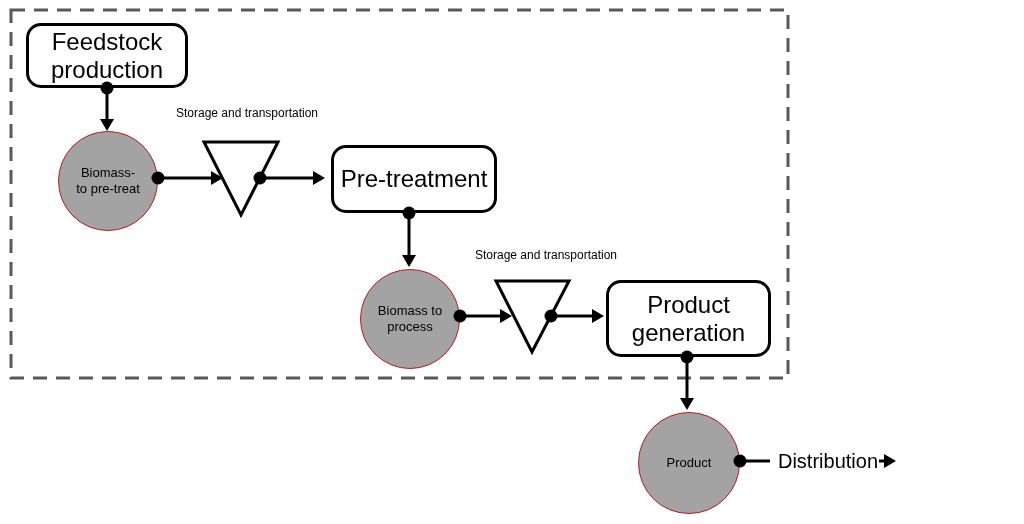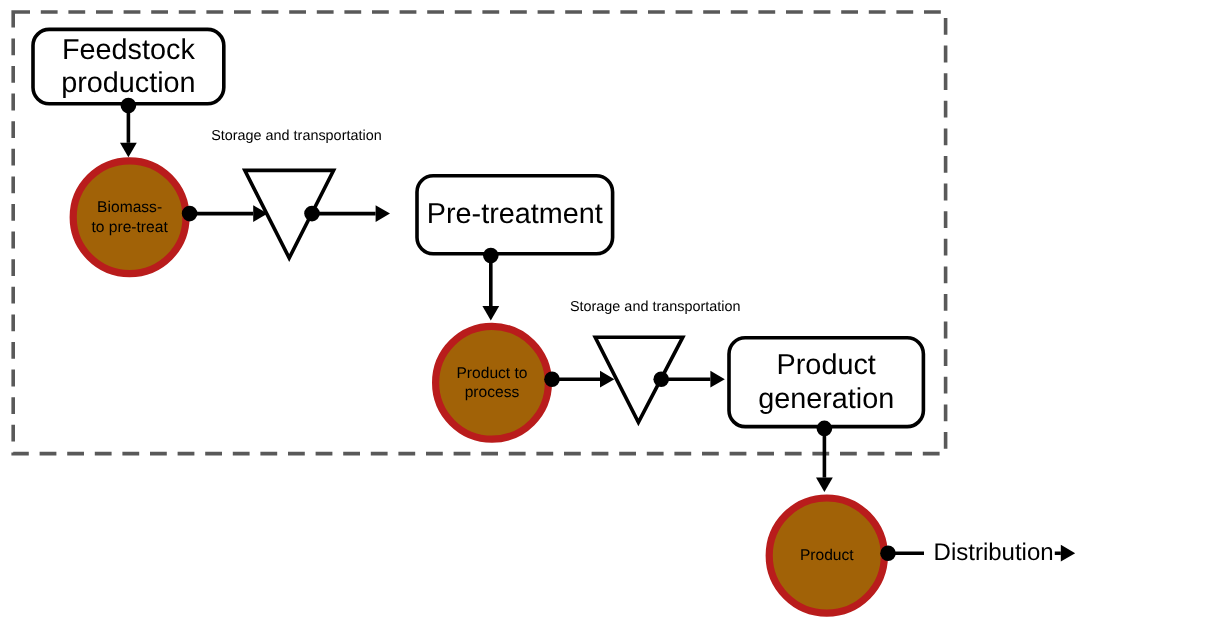--- a/index.html
+++ b/index.html
@@ -23,23 +23,23 @@
     justify-content: center;
     text-align: center;
     font-size: 24px;
     line-height: 1.15;
     white-space: pre-line;
     z-index: 1;
   }
   .node-circle {
     position: absolute;
     box-sizing: border-box;
-    border: 6px solid #b91c1c;
+    border: 1px solid #b91c1c;
     border-radius: 50%;
-    background: #a16207;
+    background: #a3a3a3;
     display: flex;
     align-items: center;
     justify-content: center;
     text-align: center;
     font-size: 13px;
     line-height: 1.25;
     white-space: pre-line;
     z-index: 1;
   }
   .flow-label {
@@ -74,29 +74,29 @@
   .system-boundary { fill: none; stroke: #595959; stroke-width: 3; stroke-dasharray: 14 9; }
 </style>
 </head>
 <body>
 
 <div class="stage">
 
   <div class="node-box" style="left:26px; top:23px; width:162px; height:65px;">Feedstock
 production</div>
 
-  <div class="node-box" style="left:346px; top:145px; width:166px; height:68px;">Pre-treatment</div>
+  <div class="node-box" style="left:331px; top:145px; width:166px; height:68px;">Pre-treatment</div>
 
   <div class="node-box" style="left:606px; top:280px; width:165px; height:77px;">Product
 generation</div>
 
   <div class="node-circle" style="left:58px; top:131px; width:100px; height:100px;">Biomass-
 to pre-treat</div>
 
-  <div class="node-circle" style="left:360px; top:269px; width:100px; height:100px;">Product to
+  <div class="node-circle" style="left:360px; top:269px; width:100px; height:100px;">Biomass to
 process</div>
 
   <div class="node-circle" style="left:638px; top:412px; width:102px; height:102px;">Product</div>
 
 
   <div class="flow-label" style="left:247px; top:107px;">Storage and transportation</div>
 
   <div class="flow-label" style="left:546px; top:249px;">Storage and transportation</div>
 
   <div class="distribution-label" style="left:828px; top:461px;">Distribution</div>

